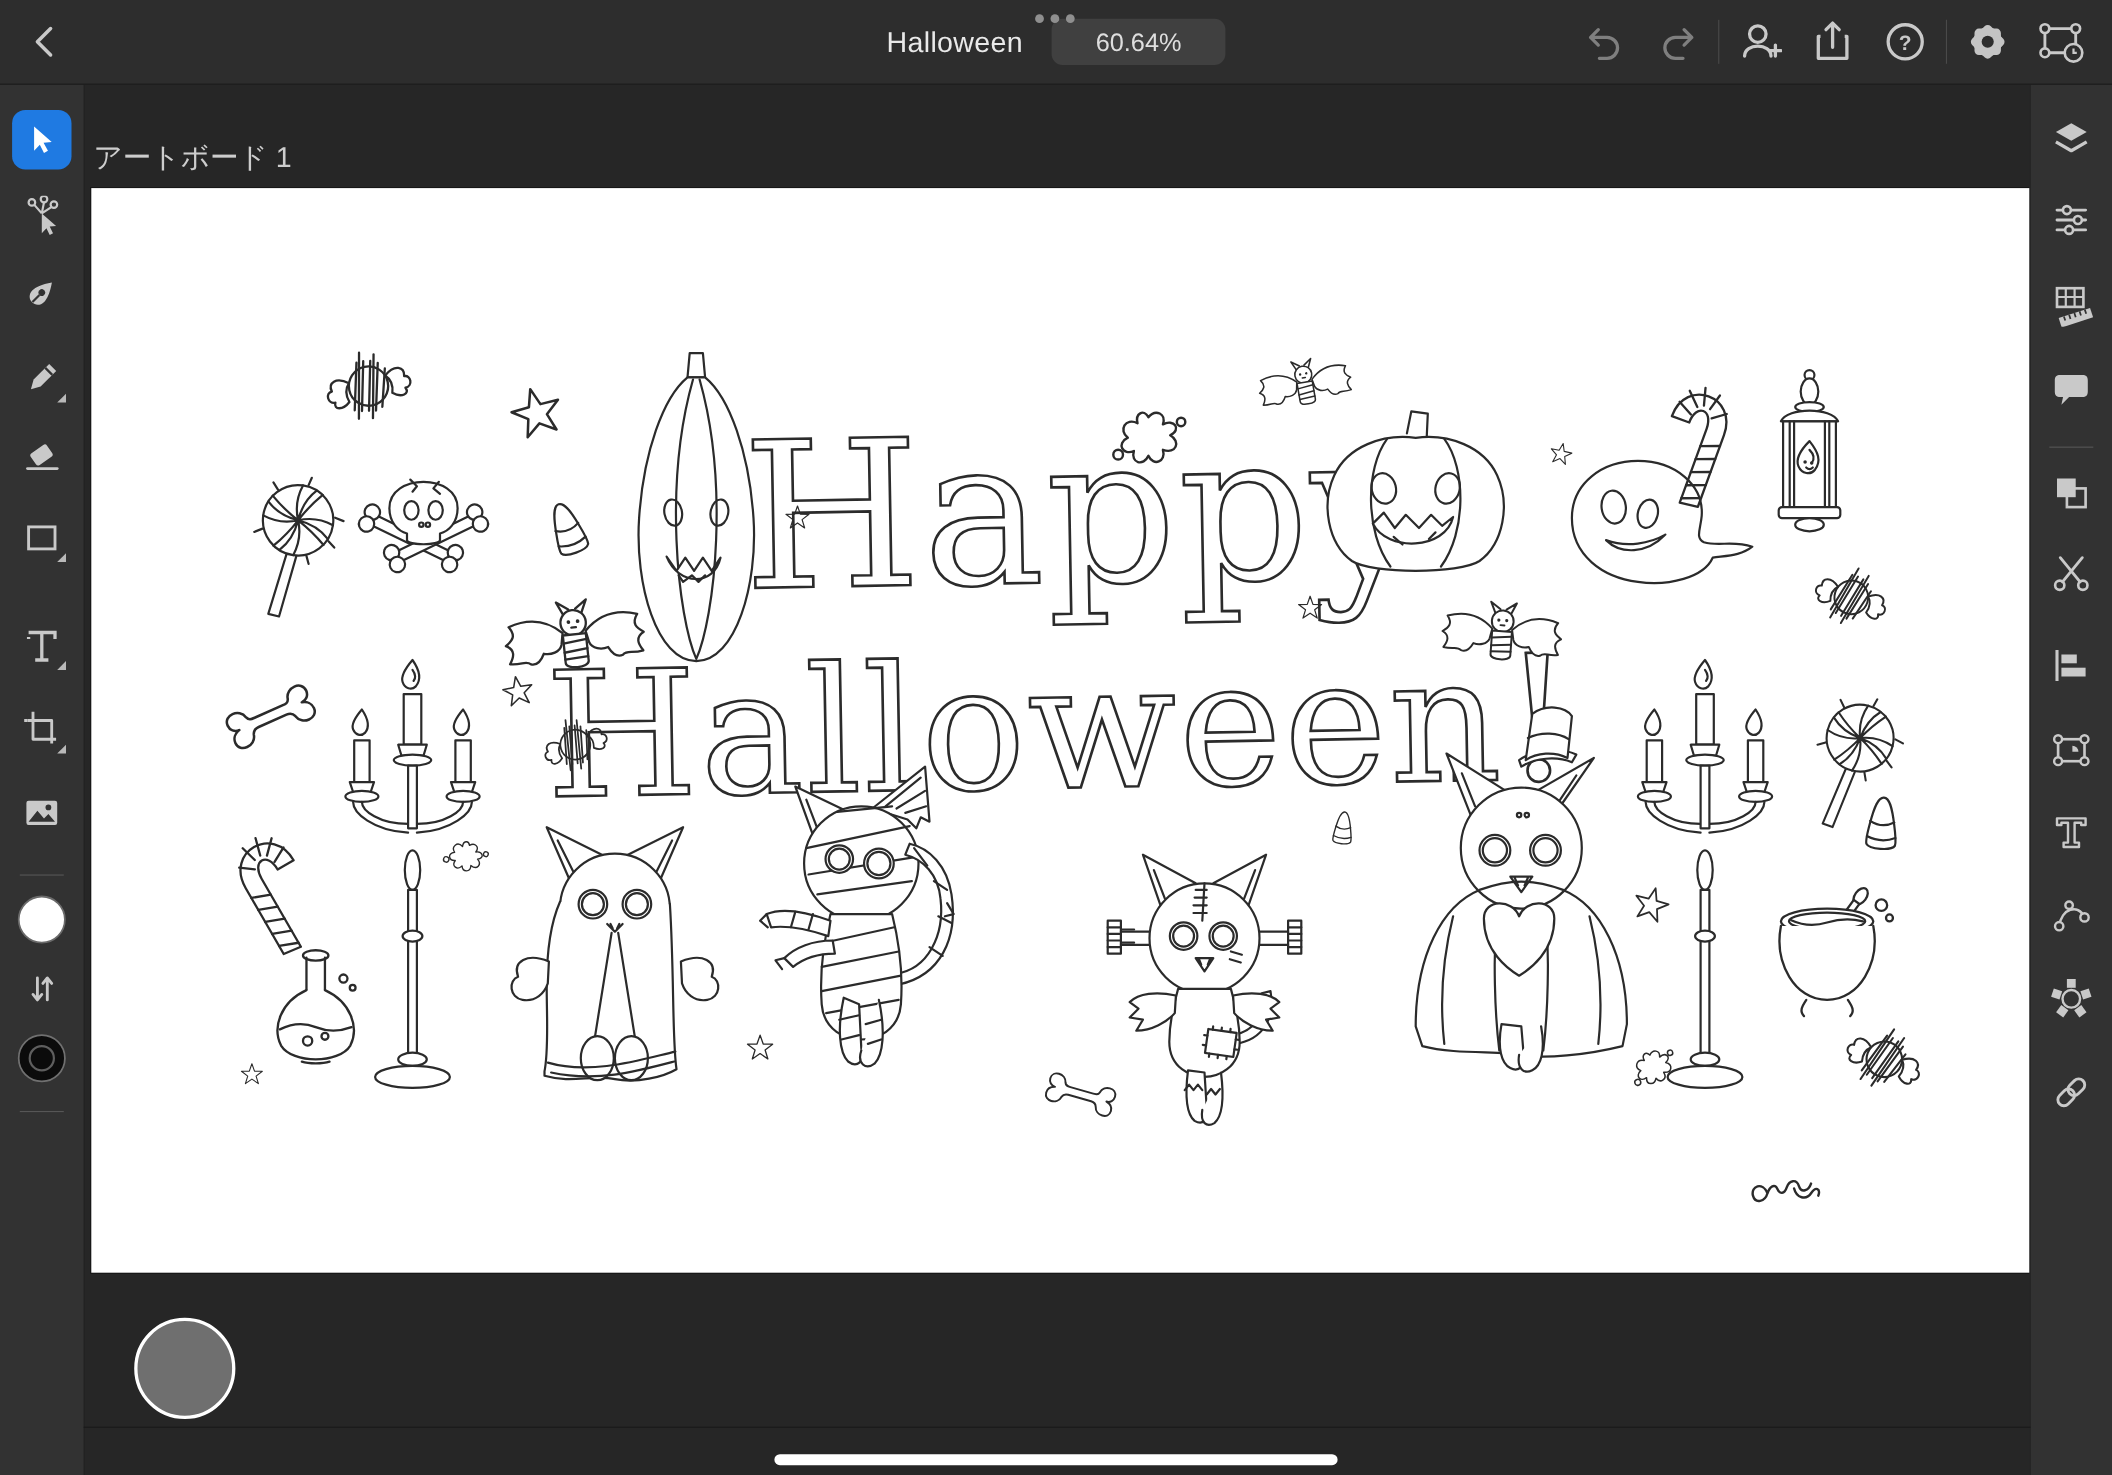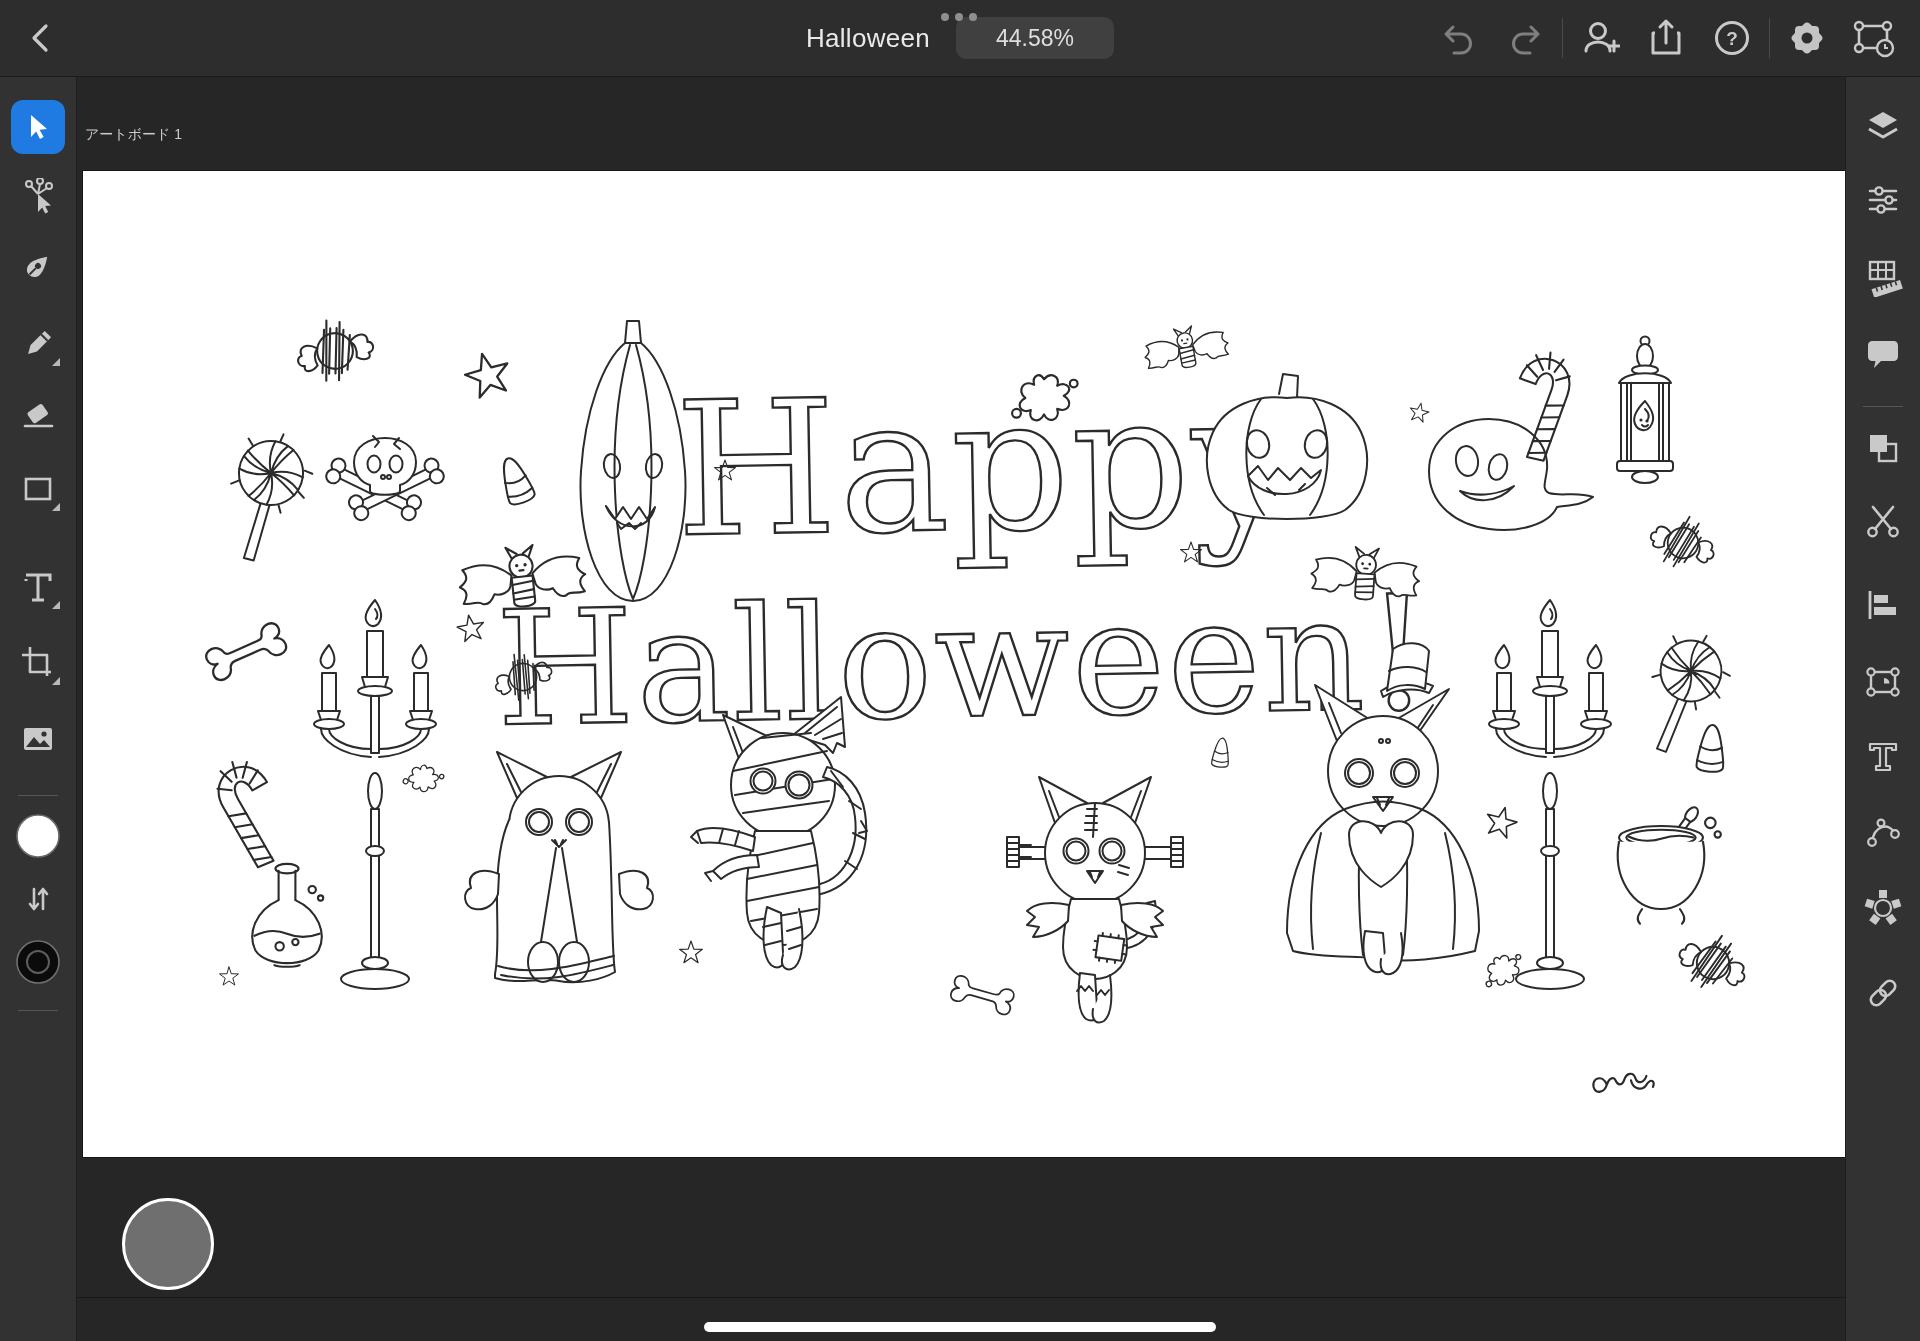--- a/index.html
+++ b/index.html
@@ -17,21 +17,21 @@
   .tb-sep{width:1px;height:40px;background:#4a4a4a;margin:0 4px;}
   
   #left-toolbar{position:absolute;left:0;top:76px;width:76px;height:1265px;background:#323232;border-right:1px solid #1e1e1e;z-index:20;}
   #right-sidebar{position:absolute;right:0;top:76px;width:74px;height:1265px;background:#323232;border-left:1px solid #1e1e1e;z-index:20;}
   .tool{position:absolute;left:50%;transform:translate(-50%,-50%);width:54px;height:54px;display:flex;align-items:center;justify-content:center;cursor:pointer;}
   .tool .corner{position:absolute;right:5px;bottom:5px;width:0;height:0;border-left:8px solid transparent;border-bottom:8px solid #b9b9b9;}
   .tool.active{background:#1f7ae2;border-radius:12px;}
   .hsep{position:absolute;left:50%;transform:translateX(-50%);width:40px;height:1px;background:#565656;}
   
   #canvas{position:absolute;left:76px;top:76px;width:1770px;height:1265px;background:#262626;z-index:10;}
-  #artboard-label{position:absolute;left:9px;top:50px;color:#cdcdcd;font-size:14px;}
+  #artboard-label{position:absolute;left:9px;top:50px;color:#cdcdcd;font-size:26px;}
   #artboard{position:absolute;left:7px;top:95px;width:1763px;height:986px;background:#ffffff;box-shadow:0 0 0 1px #161616;}
   #artboard svg{display:block;}
   #bottom-line{position:absolute;left:76px;top:1297px;width:1770px;height:1px;background:#191919;z-index:25;}
   #swatch-circle{position:absolute;left:122px;top:1198px;width:92px;height:92px;border-radius:50%;background:#6f6f6f;border:3px solid #ffffff;box-sizing:border-box;z-index:26;}
   #home-indicator{position:absolute;left:704px;top:1322px;width:512px;height:10px;border-radius:5px;background:#ffffff;z-index:40;}
   .art{stroke:#2b2b2b;stroke-width:2;fill:none;stroke-linecap:round;stroke-linejoin:round;}
   .artf{stroke:#2b2b2b;stroke-width:2;fill:#ffffff;stroke-linecap:round;stroke-linejoin:round;}
   .arttext{fill:#ffffff;stroke:#2b2b2b;stroke-width:2.4;font-family:"DejaVu Serif",serif;}
 </style>
 </head>
@@ -39,21 +39,21 @@
 
 <div id="topbar">
   <div id="back-btn">
     <svg width="22" height="30" viewBox="0 0 22 30">
         <path d="M17,3 L5,15 L17,27" stroke="#c9c9c9" stroke-width="3.2" fill="none" stroke-linecap="round" stroke-linejoin="round"></path>
       </svg>
   </div>
 
   <div id="center-group">
     <div id="doc-title">Halloween</div>
-    <div id="zoom-pill">44.58%</div>
+    <div id="zoom-pill">60.64%</div>
   </div>
   <div id="mt-dots">
       <div class="d"></div>
       <div class="d"></div>
       <div class="d"></div>
     </div>
 
   <div id="topbar-right">
     <div class="tb-ic">
       <svg width="38" height="34" viewBox="-19 -17 38 34">

